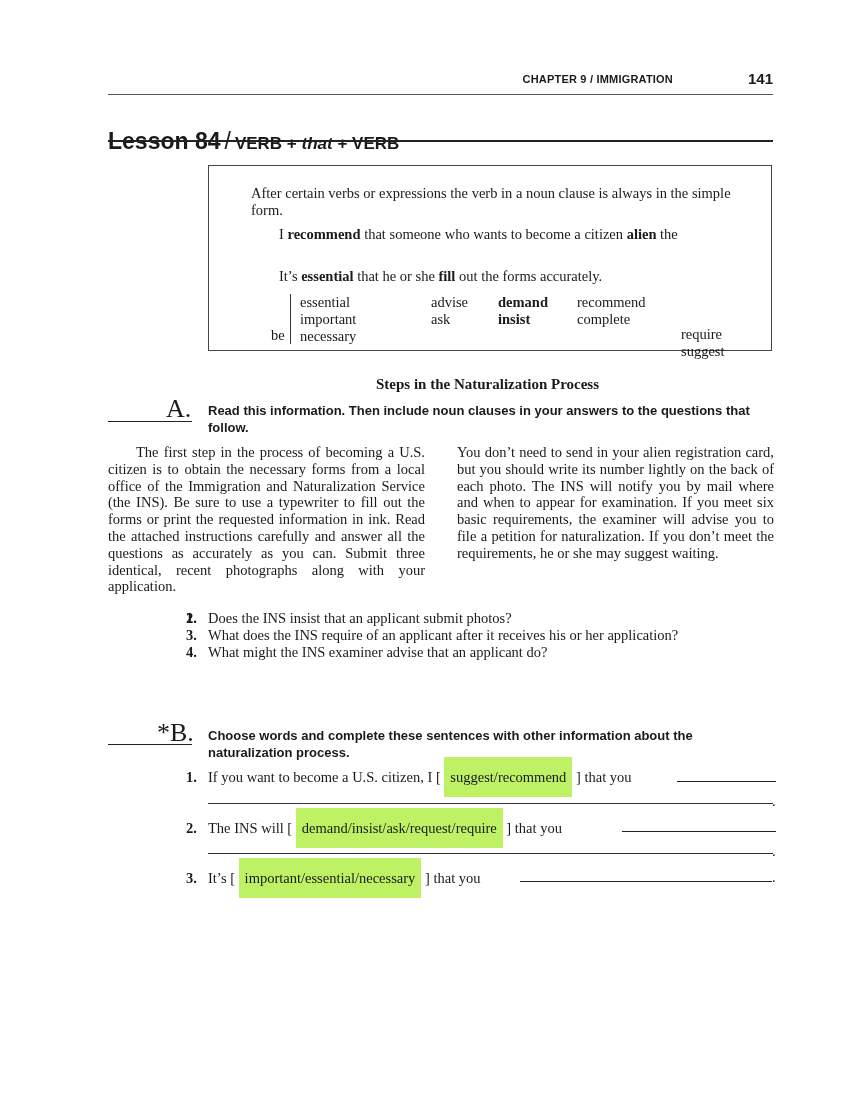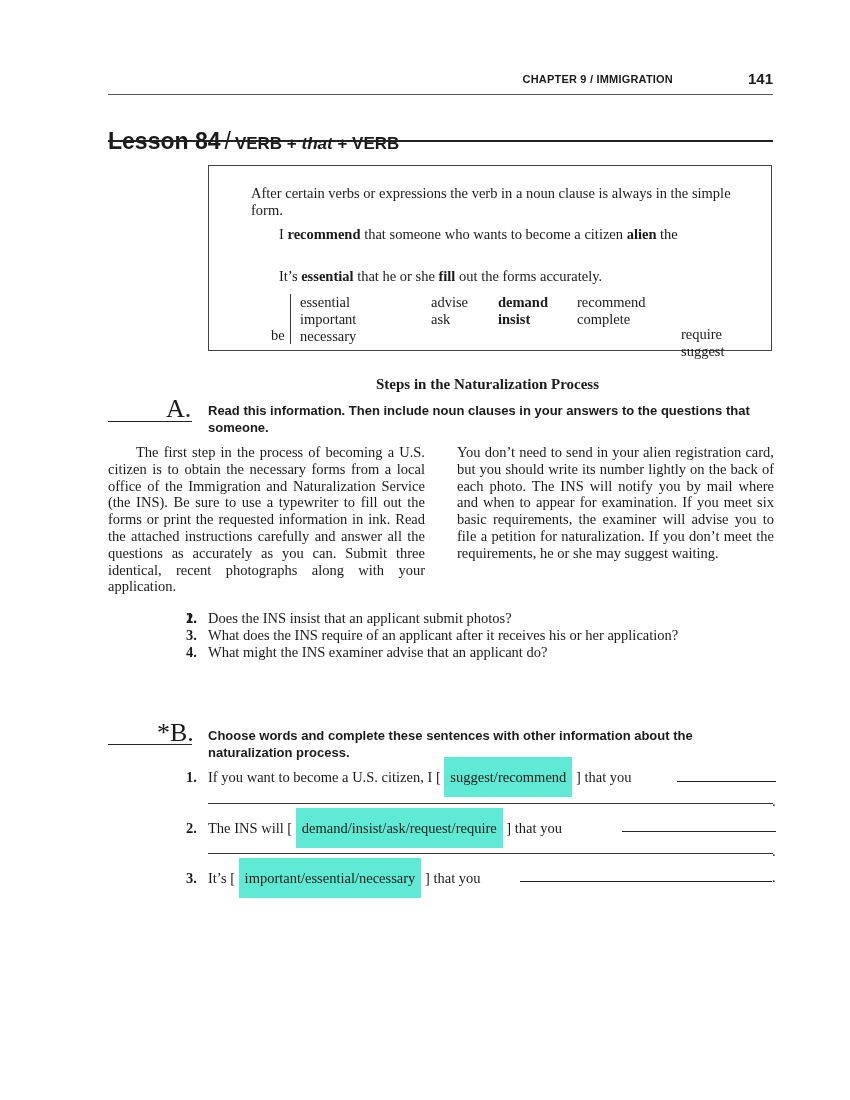--- a/index.html
+++ b/index.html
@@ -49,21 +49,21 @@
   .reading.right { left: 457px; top: 444px; width: 317px; }
 
   
   .qlist { left: 186px; top: 610px; width: 580px; font-size: 14.5px; line-height: 16.8px; }
   .q { position: relative; padding-left: 22px; }
   .q .n { position: absolute; left: 0; top: 0; font-weight: bold; }
 
   
   .cline { font-size: 14.5px; line-height: 17px; }
   .cline .n { font-weight: bold; display: inline-block; width: 22px; }
-  .opt { background: #5eead4; padding: 12px 6px; }
+  .opt { background: #bef264; padding: 12px 6px; }
   .blank { display: inline-block; border-bottom: 1px solid #222; height: 12px; vertical-align: baseline; }
   .fullblank { height: 1px; background: #333; }
 </style>
 </head>
 <body>
 
 <div class="abs running-head sans">
   <span class="chap">CHAPTER 9 / IMMIGRATION</span>
   <span class="pg">141</span>
 </div>
@@ -103,21 +103,21 @@
       <div>require</div>
       <div>suggest</div>
     </div>
   </div>
 </div>
 
 <div class="abs steps-title serif">Steps in the Naturalization Process</div>
 
 <div class="abs ex-letter" style="left:166px; top:394px;">A.</div>
 <div class="abs ex-rule" style="left:108px; top:421px; width:84px;"></div>
-<div class="abs instr sans" style="left:208px; top:402px; width:560px;">Read this information. Then include noun clauses in your answers to the questions that someone.</div>
+<div class="abs instr sans" style="left:208px; top:402px; width:560px;">Read this information. Then include noun clauses in your answers to the questions that follow.</div>
 
 <div class="abs reading left">The first step in the process of becoming a U.S. citizen is to obtain the necessary forms from a local office of the Immigration and Naturalization Service (the INS). Be sure to use a typewriter to fill out the forms or print the requested information in ink. Read the attached instructions carefully and answer all the questions as accurately as you can. Submit three identical, recent photographs along with your application.</div>
 <div class="abs reading right">You don’t need to send in your alien registration card, but you should write its number lightly on the back of each photo. The INS will notify you by mail where and when to appear for examination. If you meet six basic requirements, the examiner will advise you to file a petition for naturalization. If you don’t meet the requirements, he or she may suggest waiting.</div>
 
 <div class="abs qlist">
   <div class="q"><span class="n">1.</span></div>
   <div class="q"><span class="n">2.</span><span>Does the INS insist that an applicant submit photos?</span></div>
   <div class="q"><span class="n">3.</span><span>What does the INS require of an applicant after it receives his or her application?</span></div>
   <div class="q"><span class="n">4.</span><span>What might the INS examiner advise that an applicant do?</span></div>
 </div>

